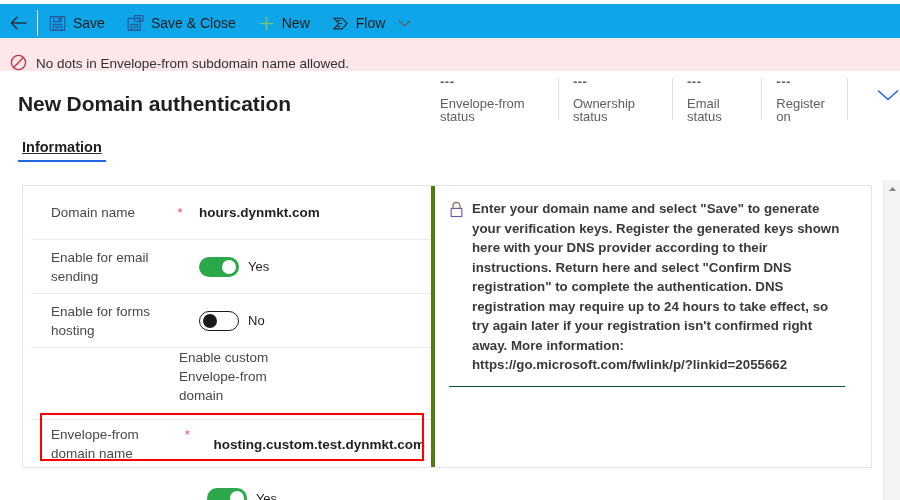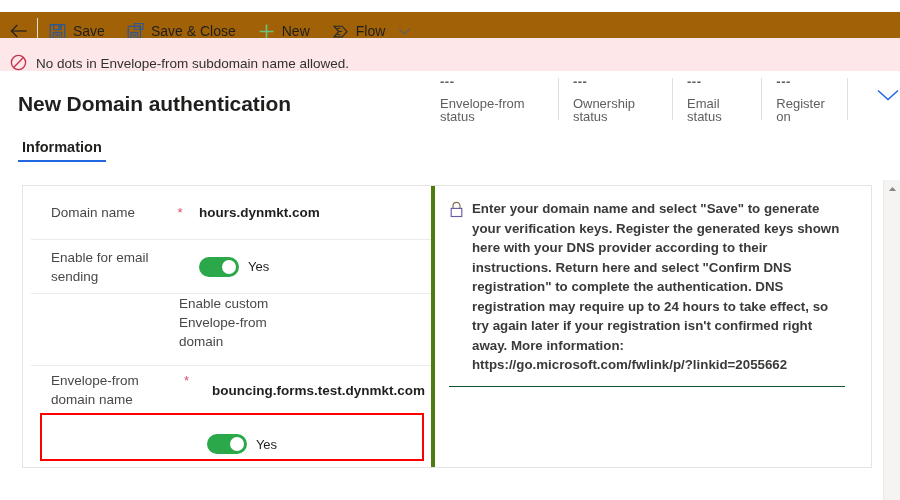--- a/index.html
+++ b/index.html
@@ -7,22 +7,22 @@
     width: 900px; height: 500px;
     font-family: "Liberation Sans", sans-serif;
     background: #ffffff;
     overflow: hidden;
     color: #323130;
   }
   #app { position: relative; width: 900px; height: 500px; }
 
   
   .cmdbar {
-    position: absolute; left: 0; top: 12px; width: 900px; height: 38px;
-    background: #a16207; display: flex; align-items: center;
+    position: absolute; left: 0; top: 4px; width: 900px; height: 38px;
+    background: #0ea5e9; display: flex; align-items: center;
   }
   .back-btn {
     width: 37px; height: 38px; display: flex; align-items: center;
     justify-content: center; cursor: pointer;
   }
   .back-btn svg { display: block; }
   .cmd-sep {
     width: 1px; height: 26px; background: #e1dfdd; flex: 0 0 1px;
   }
   .cmd-item {
@@ -71,21 +71,21 @@
   }
   .status-label { font-size: 13px; color: #605e5c; line-height: 13px; }
   .head-chevron {
     margin-left: 14px; margin-top: 10px; cursor: pointer;
     display: flex; align-items: center;
   }
 
   
   .tabs {
     position: absolute; left: 0; top: 137px; width: 716px; height: 36px;
-    display: flex; align-items: flex-start; padding-left: 18px;
+    display: flex; align-items: flex-start; padding-left: 18px; text-decoration: underline;
   }
   .tab {
     font-size: 14.5px; color: #201f1e; padding: 2px 4px 7px 4px;
     cursor: pointer; position: relative;
   }
   .tab.active { font-weight: 600; }
   .tab.active::after {
     content: ""; position: absolute; left: 0; right: 0; bottom: 0;
     height: 2.5px; background: #2266e3;
   }
@@ -287,36 +287,46 @@
         <div class="flabel">Enable for email sending</div>
         <div class="freq"></div>
         <div class="fcontrol">
           <div class="toggle on">
             <div class="knob"></div>
           </div>
           <span class="toggle-text">Yes</span>
         </div>
       </div>
 
+      <div class="frow r3">
+        <div class="flabel">Enable for forms hosting</div>
+        <div class="freq"></div>
+        <div class="fcontrol">
+          <div class="toggle off">
+            <div class="knob"></div>
+          </div>
+          <span class="toggle-text">No</span>
+        </div>
+      </div>
 
       <div class="frow r4">
         <div class="flabel">Enable custom Envelope-from domain</div>
         <div class="freq"></div>
         <div class="fcontrol">
           <div class="toggle on">
             <div class="knob"></div>
           </div>
           <span class="toggle-text">Yes</span>
         </div>
       </div>
 
       <div class="frow r5">
         <div class="flabel">Envelope-from domain name</div>
         <div class="freq">*</div>
-        <div class="fval">bouncing.forms.test.dynmkt.com</div>
+        <div class="fval">hosting.custom.test.dynmkt.com</div>
       </div>
 
     </div>
 
     <div class="info-col">
       <div class="info-body">
         <svg class="lock-icon" viewBox="0 0 15 17">
           <path d="M4 7.4 V4.9 a3.5 3.5 0 0 1 7 0 V7.4" fill="none" stroke="#8a6a4a" stroke-width="1.15"></path>
           <rect x="2.2" y="7.4" width="10.6" height="8.1" fill="none" stroke="#6b5aa8" stroke-width="1.15"></rect>
         </svg>

